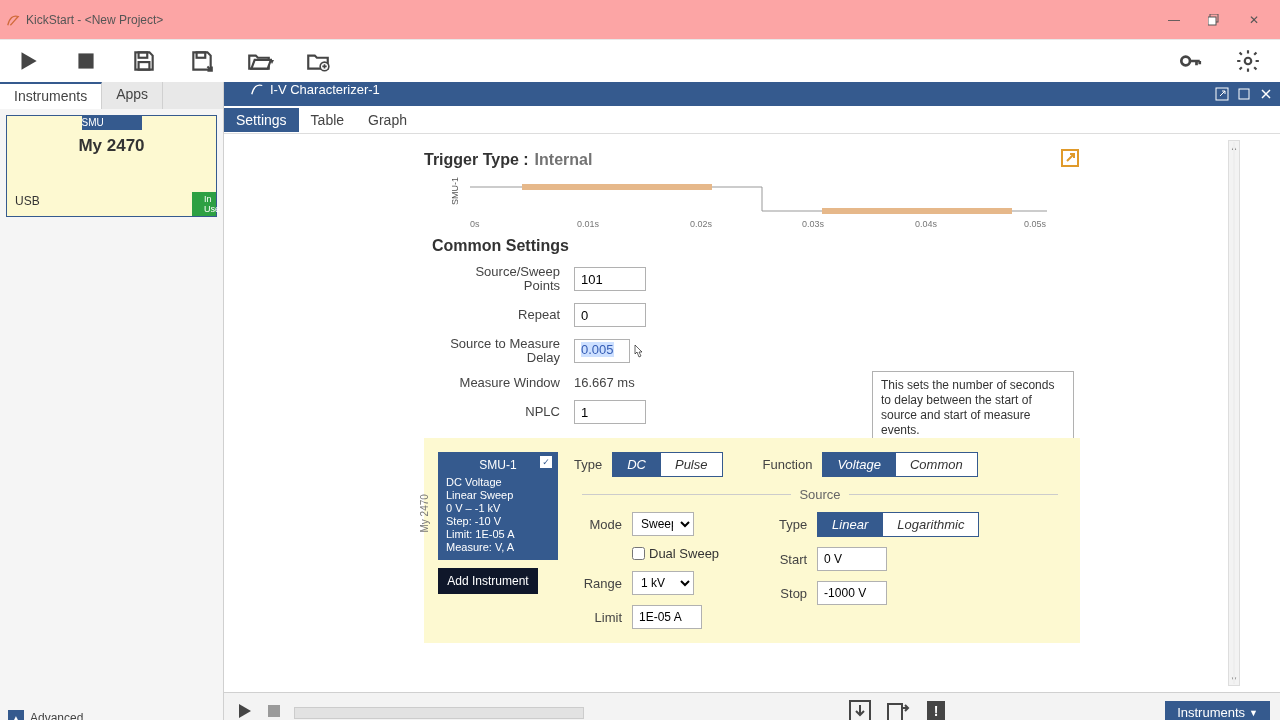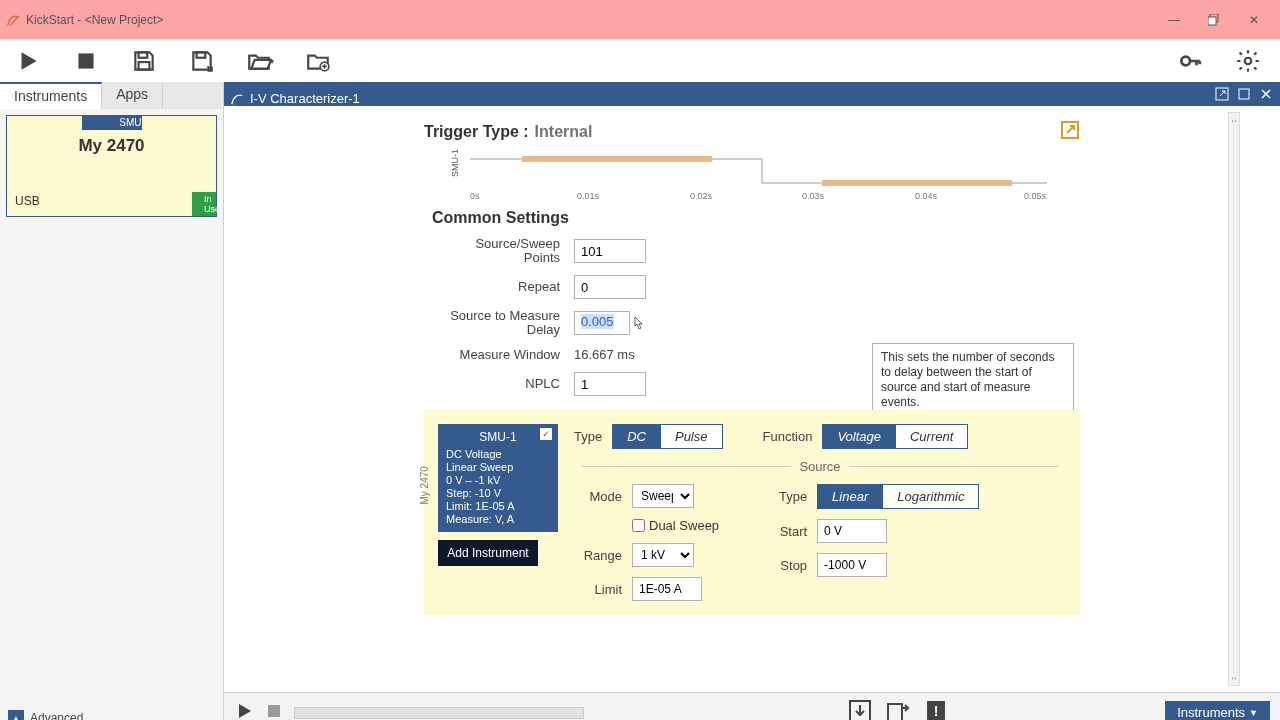--- a/index.html
+++ b/index.html
@@ -19,33 +19,33 @@
 .toolbar svg { width: 26px; height: 26px; }
 
 
 .main { display: flex; height: 650px; }
 .sidebar { width: 224px; background: #f5f5f5; border-right: 1px solid #d0d0d0; display: flex; flex-direction: column; }
 .sidebar-tabs { display: flex; height: 27px; background: #e8e8e8; }
 .sidebar-tab { padding: 4px 14px; font-size: 14px; color: #444; cursor: pointer; border-right: 1px solid #d0d0d0; }
 .sidebar-tab.active { background: #fff; border-top: 2px solid #355a8e; }
 
 .inst-card { margin: 6px; background: #fdf9d1; border: 1px solid #355a8e; position: relative; height: 102px; }
-.inst-card .badge { height: 14px; background: #355a8e; color: #fff; font-size: 10px; text-align: right; line-height: 14px; width: 60px; margin: 0 auto; }
+.inst-card .badge { height: 14px; background: #355a8e; color: #fff; font-size: 10px; text-align: left; line-height: 14px; width: 60px; margin: 0 auto; }
 .inst-card .model { font-size: 13px; color: #333; padding: 4px 6px; }
 .inst-card .name { font-size: 17px; font-weight: bold; text-align: center; padding: 6px 0; color: #333; }
 .inst-card .conn { font-size: 12px; padding: 4px 6px; position: absolute; bottom: 4px; left: 2px; }
 .inst-card .inuse { position: absolute; bottom: 0; right: 0; background: #2ea043; color: #fff; font-size: 9px; padding: 2px 12px; line-height: 10px; width: 24px; text-align: center; }
 
 .advanced-row { margin-top: auto; padding: 6px 8px; display: flex; align-items: center; gap: 6px; font-size: 12px; color: #444; }
 .advanced-row .sq { width: 16px; height: 16px; background: #355a8e; color: #fff; display: flex; align-items: center; justify-content: center; font-size: 10px; }
 
 
 .content { flex: 1; display: flex; flex-direction: column; background: #fff; }
 .doc-tabbar { height: 24px; background: #355a8e; display: flex; align-items: center; color: #fff; }
-.doc-tab { display: flex; align-items: flex-end; padding: 0 6px; height: 24px; font-size: 13px; gap: 6px; }
+.doc-tab { display: flex; align-items: flex-start; padding: 0 26px; height: 24px; font-size: 13px; gap: 6px; }
 .doc-tab svg { width: 14px; height: 14px; }
 .doc-tabbar .right-icons { margin-left: auto; display: flex; gap: 2px; padding-right: 4px; }
 .doc-tabbar .ricon { width: 20px; height: 20px; display: flex; align-items: center; justify-content: center; cursor: pointer; }
 
 .subtabs { height: 28px; display: flex; align-items: center; border-bottom: 1px solid #ddd; }
 .subtab { padding: 4px 12px; font-size: 14px; color: #444; cursor: pointer; }
 .subtab.active { background: #355a8e; color: #fff; }
 
 .scroll-area { flex: 1; position: relative; padding: 14px 200px 10px 200px; overflow: hidden; }
 .scroll-area::after { content: ""; position: absolute; right: 45px; top: 8px; bottom: 8px; width: 2px; background: #eee; }
@@ -219,20 +219,25 @@
             <svg width="14" height="14" viewBox="0 0 14 14">
               <rect x="2" y="2" width="10" height="10" fill="none" stroke="#fff"></rect>
             </svg>
           </div>
         <div class="ricon">
             <svg width="14" height="14" viewBox="0 0 14 14">
               <path d="M3 3l8 8M11 3l-8 8" stroke="#fff" stroke-width="1.5"></path>
             </svg>
           </div>
       </div>
+    </div>
+    <div class="subtabs">
+      <div class="subtab active">Settings</div>
+      <div class="subtab">Table</div>
+      <div class="subtab">Graph</div>
     </div>
 
     <div class="scroll-area">
       <div class="scrollbar">
           <div class="up">▴</div>
           <div class="down">▾</div>
         </div>
 
       <div class="trigger-row">
         <span class="label">Trigger Type :</span>
@@ -311,21 +316,21 @@
           <div class="seg-row">
             <span class="lbl">Type</span>
             <div class="segbtns">
               <div class="segbtn active">DC</div>
               <div class="segbtn">Pulse</div>
             </div>
             <span style="width:20px"></span>
             <span class="lbl">Function</span>
             <div class="segbtns">
               <div class="segbtn active">Voltage</div>
-              <div class="segbtn">Current</div>
+              <div class="segbtn">Common</div>
             </div>
           </div>
 
           <div class="source-divider">
               <span>Source</span>
             </div>
 
           <div class="src-grid">
             <div class="src-col">
               <div class="src-row">

